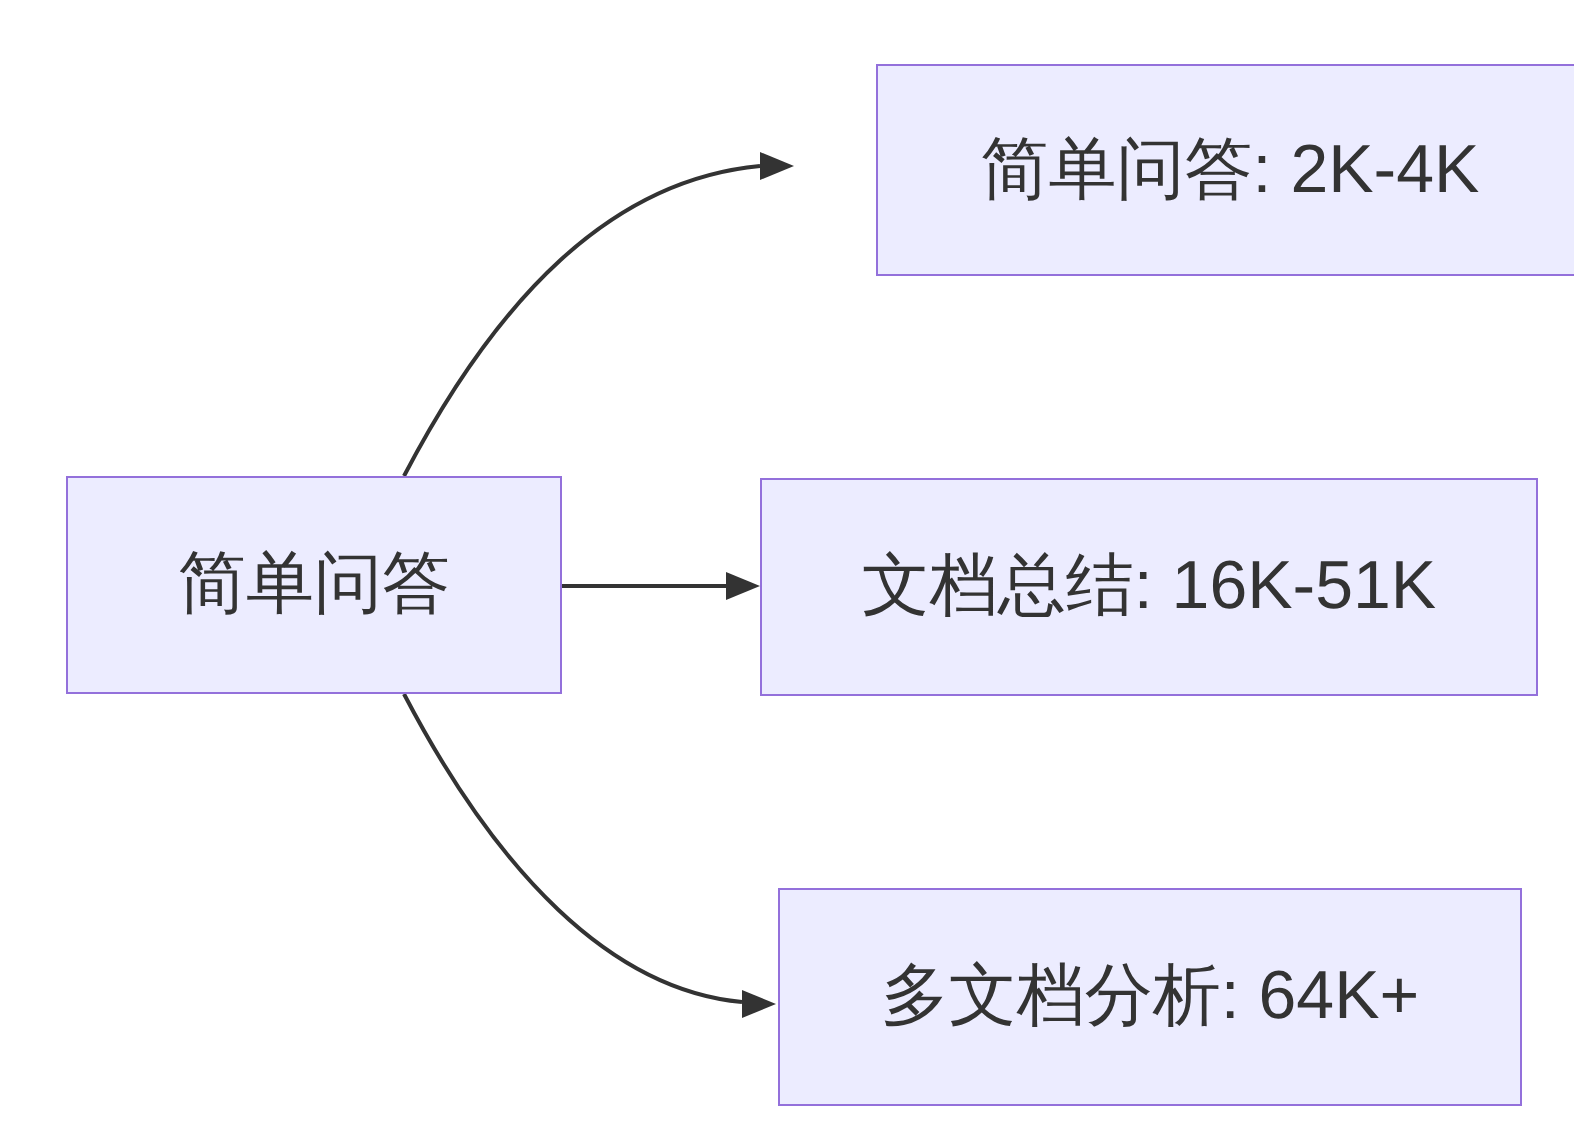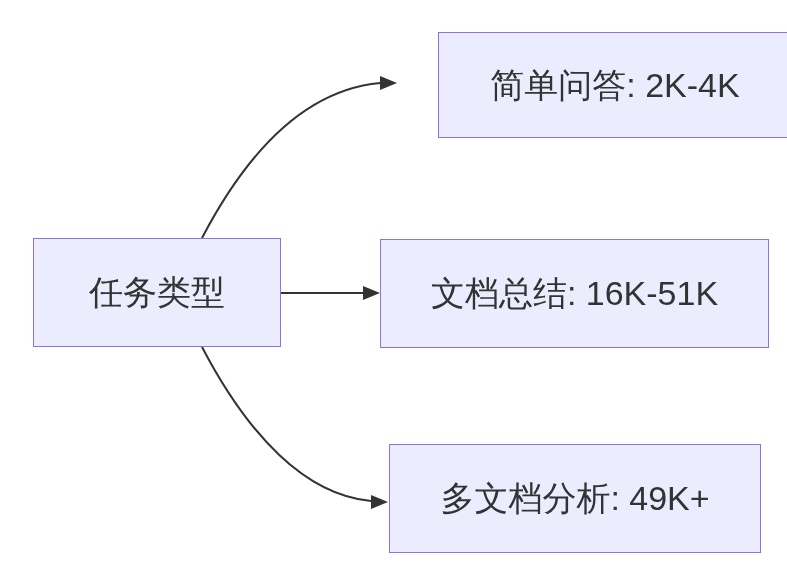--- a/index.html
+++ b/index.html
@@ -62,28 +62,28 @@
     <polygon class="arrowhead" points="397,83 380,76 380,90"></polygon>
 
     <path class="edge-path" d="M 281 293 L 363 293"></path>
     <polygon class="arrowhead" points="380,293 363,286 363,300"></polygon>
 
     <path class="edge-path" d="M 202 347 C 248 435, 305 495, 371 501"></path>
     <polygon class="arrowhead" points="388,502 371,495 371,509"></polygon>
   </svg>
 
   <div class="node node-task-type">
-    <span>任务类型</span>
+    <span>简单问答</span>
   </div>
 
   <div class="node node-simple-qa">
     <span>简单问答: 2K-4K</span>
   </div>
 
   <div class="node node-doc-summary">
     <span>文档总结: 16K-51K</span>
   </div>
 
   <div class="node node-multi-doc">
-    <span>多文档分析: 49K+</span>
+    <span>多文档分析: 64K+</span>
   </div>
 
 </div>
 
 </body></html>

